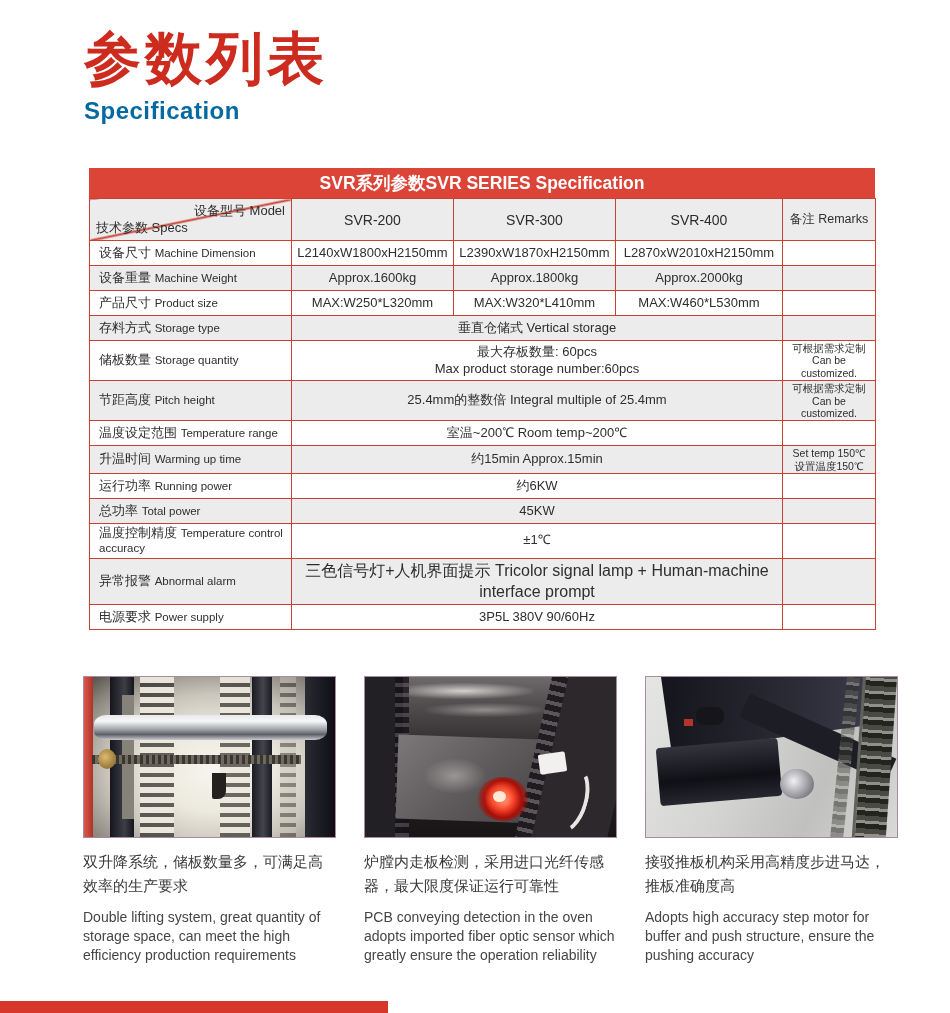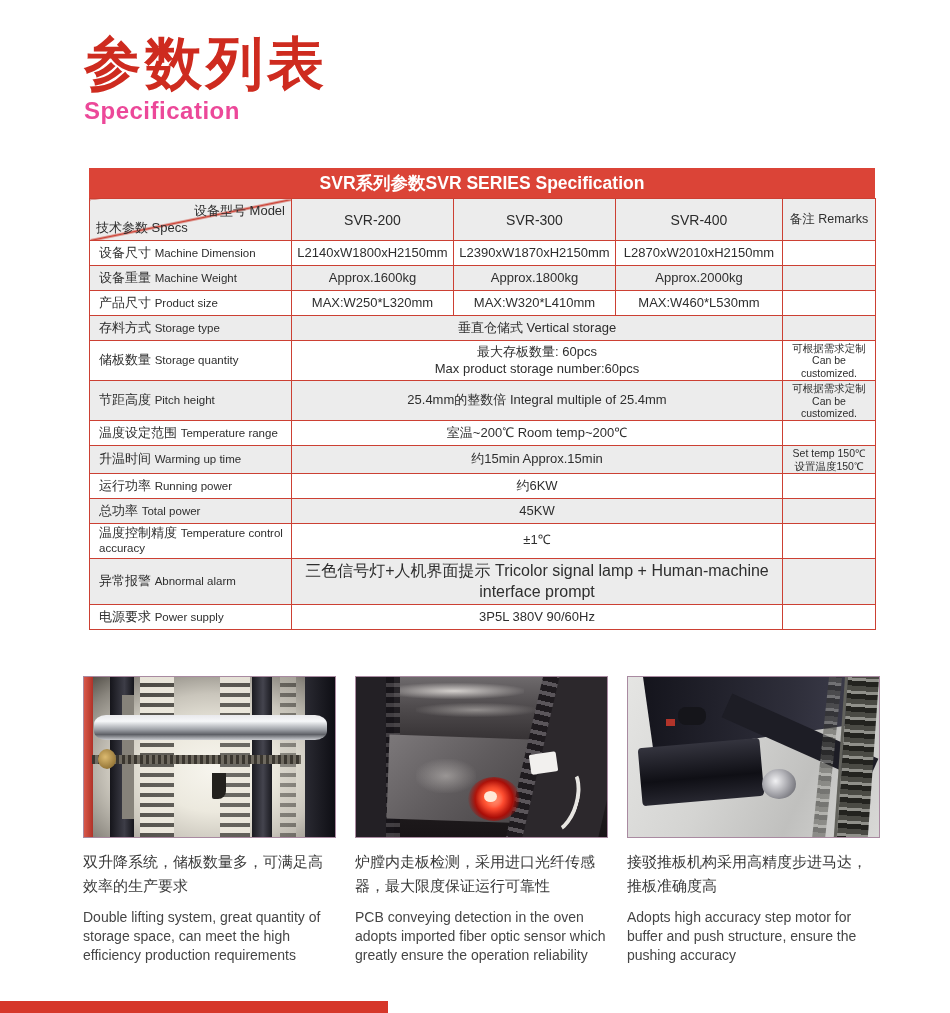--- a/index.html
+++ b/index.html
@@ -5,24 +5,24 @@
   * { margin:0; padding:0; box-sizing:border-box; }
   html,body { background:#fff; }
   .page {
     position:relative; width:950px; height:1013px; background:#ffffff;
     font-family:"Liberation Sans", sans-serif; overflow:hidden; color:#2e2e2e;
   }
 
   
   .title-block { position:absolute; left:84px; top:34px; }
   .title-cn {
-    font-family:Liberation Sans, sans-serif; font-size:57px; font-weight:bold;
+    font-family:Liberation Mono, monospace; font-size:57px; font-weight:bold;
     color:#ce2b1f; letter-spacing:4px; line-height:1.05;
   }
-  .title-en { font-size:24px; font-weight:bold; color:#ec4899; margin-top:3px; letter-spacing:0.5px; }
+  .title-en { font-size:24px; font-weight:bold; color:#0369a1; margin-top:3px; letter-spacing:0.5px; }
 
   
   .spec-wrap { position:absolute; left:89px; top:168px; width:786px; }
   .table-title {
     background:#db4437; color:#fff; text-align:center;
     font-size:17.5px; font-weight:bold; height:30px; line-height:30px;
   }
   table.spec { width:100%; border-collapse:collapse; table-layout:fixed; }
   table.spec td, table.spec th { border:1px solid #cc4033; vertical-align:middle; }
   thead td { background:#ececec; height:42px; }
@@ -40,21 +40,21 @@
 
   tbody td { height:25px; font-size:13px; background:#fff; }
   tbody tr:nth-child(even) td { background:#ececec; }
   td.lbl { text-align:left; padding:2px 4px 2px 9px; line-height:1.15; }
   td.lbl .en { font-size:11.5px; }
   td.val { text-align:center; padding:2px 3px; line-height:1.3; }
   td.val.long { font-size:16px; }
   td.rmk { text-align:center; font-size:10.5px; line-height:1.18; padding:1px 1px; }
 
   
-  .features { position:absolute; left:83px; top:676px; width:800px; display:flex; gap:19px; }
+  .features { position:absolute; left:83px; top:676px; width:800px; display:flex; gap:28px; }
   .feature { width:253px; }
   .photo { position:relative; width:253px; height:162px; border:1px solid #a98aa1; overflow:hidden; }
   .photo div { position:absolute; }
 
   
   .photo1 { background:radial-gradient(ellipse at 52% 58%, #f7f5ee 0%, #ece9de 32%, #c9c5bb 58%, #8a867e 82%, #4a463f 100%); }
   .p1-red { left:0; top:0; width:9px; height:100%; background:linear-gradient(90deg,#d8584a,#b03228); }
   .p1-colL { left:26px; top:0; width:24px; height:100%; background:linear-gradient(90deg,#15151b,#3d3d47 60%,#15151b); }
   .p1-colM { left:168px; top:0; width:20px; height:100%; background:linear-gradient(90deg,#1a1a20,#44444e 55%,#1a1a20); }
   .p1-colR { right:0; top:0; width:30px; height:100%; background:linear-gradient(90deg,#2a2a32,#0e0e14); }

